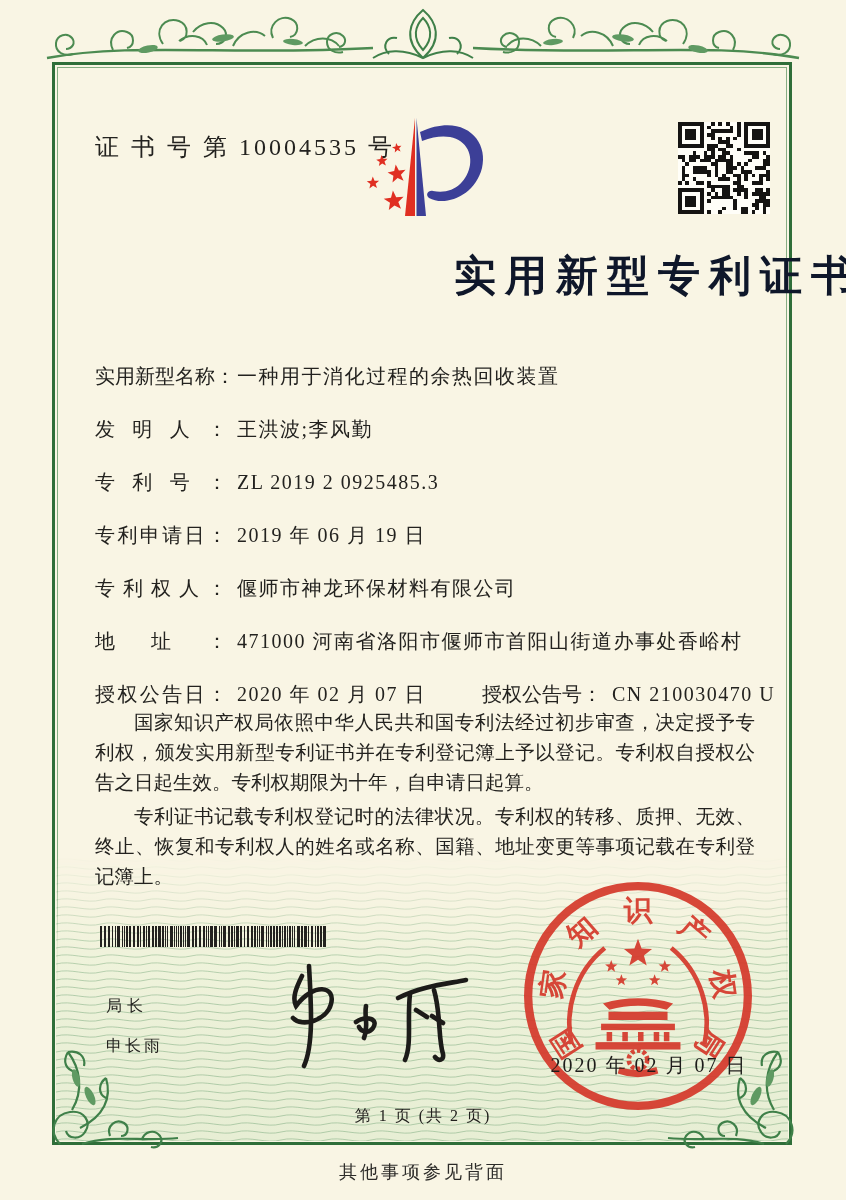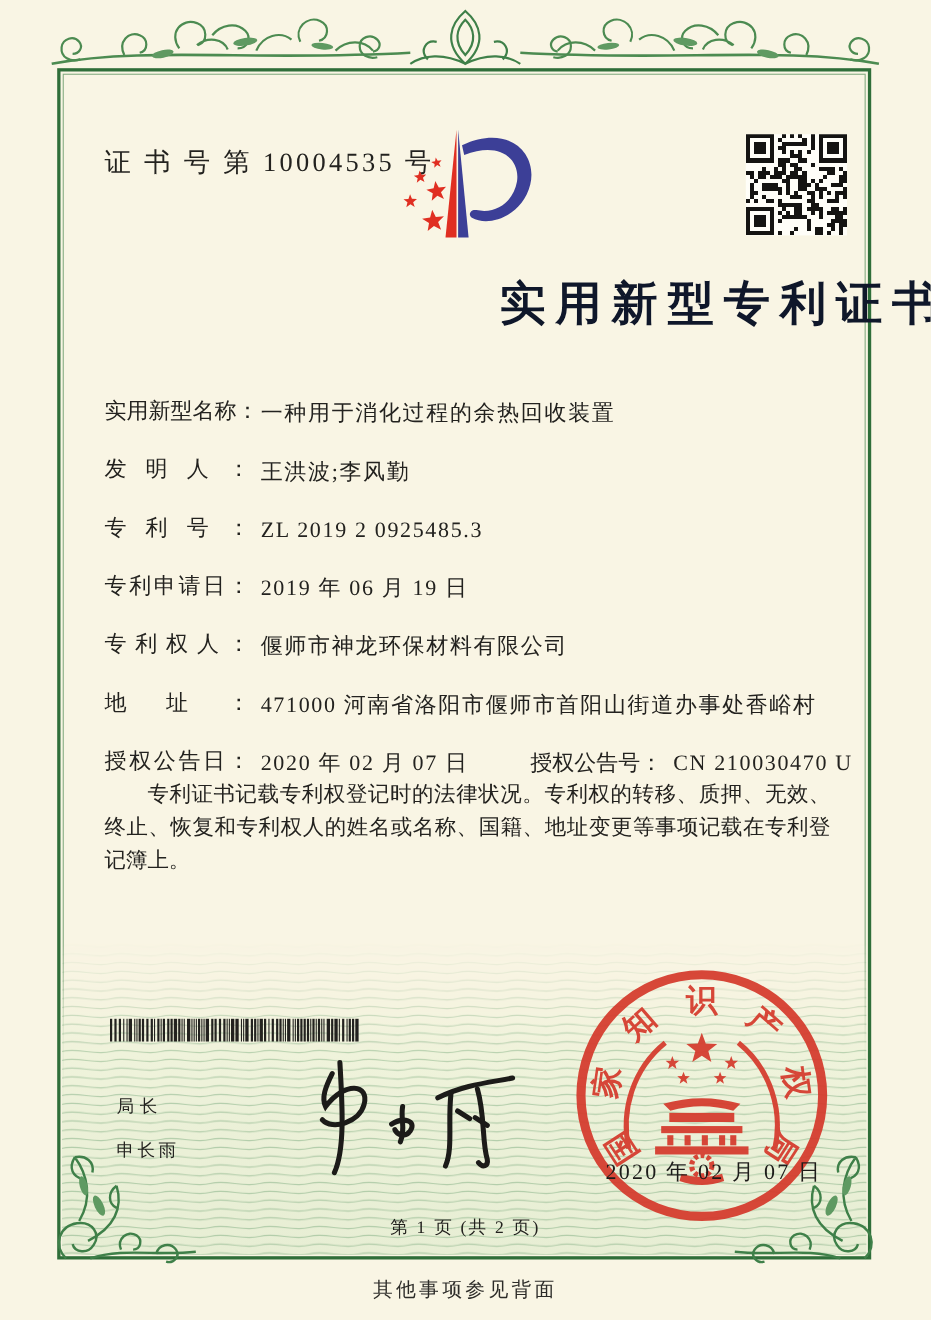--- a/index.html
+++ b/index.html
@@ -33,21 +33,20 @@
   .title{
     left:16px;top:248px;width:846px;text-align:right;
     font-size:42px;font-weight:700;letter-spacing:9px;color:#0f172a;
   }
   
   .fields{left:95px;top:362px;width:660px;}
   .field-row{margin-bottom:25px;font-size:20px;line-height:28px;white-space:nowrap;}
   .field-label{
     display:inline-block;width:132px;text-align:justify;text-align-last:justify;
     vertical-align:top;
-    font-family:Liberation Mono, monospace;
   }
   .field-value{margin-left:10px;letter-spacing:1.5px;}
   .grant-pair2{margin-left:56px;}
   
   .paras{left:95px;top:708px;width:660px;font-size:19.5px;line-height:30px;text-align:justify;}
   .paras p{margin:0 0 4px 0;text-indent:2em;}
   
   .barcode{left:100px;top:926px;width:228px;height:21px;}
   .signer-title{left:106px;top:996px;font-size:16px;letter-spacing:5px;}
   .signer-name{left:106px;top:1036px;font-size:16px;letter-spacing:3px;}
@@ -463,20 +462,21 @@
   </div>
   <div class="field-row">
     <span class="field-label">地址：</span><span class="field-value">471000 河南省洛阳市偃师市首阳山街道办事处香峪村</span>
   </div>
   <div class="field-row">
     <span class="field-label">授权公告日：</span><span class="field-value">2020 年 02 月 07 日</span><span class="grant-pair2"><span>授权公告号：</span><span class="field-value">CN 210030470 U</span></span>
   </div>
 </div>
 
 <div class="abs paras z3">
+  <p>国家知识产权局依照中华人民共和国专利法经过初步审查，决定授予专利权，颁发实用新型专利证书并在专利登记簿上予以登记。专利权自授权公告之日起生效。专利权期限为十年，自申请日起算。</p>
   <p>专利证书记载专利权登记时的法律状况。专利权的转移、质押、无效、终止、恢复和专利权人的姓名或名称、国籍、地址变更等事项记载在专利登记簿上。</p>
 </div>
 
 <svg class="abs barcode z3" id="barcode-svg" viewBox="0 0 228 21" preserveAspectRatio="none">
     <rect x="0" y="0" width="2" height="21" fill="#23221f"></rect>
     <rect x="4" y="0" width="2" height="21" fill="#23221f"></rect>
     <rect x="8" y="0" width="2" height="21" fill="#23221f"></rect>
     <rect x="12" y="0" width="1" height="21" fill="#23221f"></rect>
     <rect x="15" y="0" width="1" height="21" fill="#23221f"></rect>
     <rect x="17" y="0" width="3" height="21" fill="#23221f"></rect>

